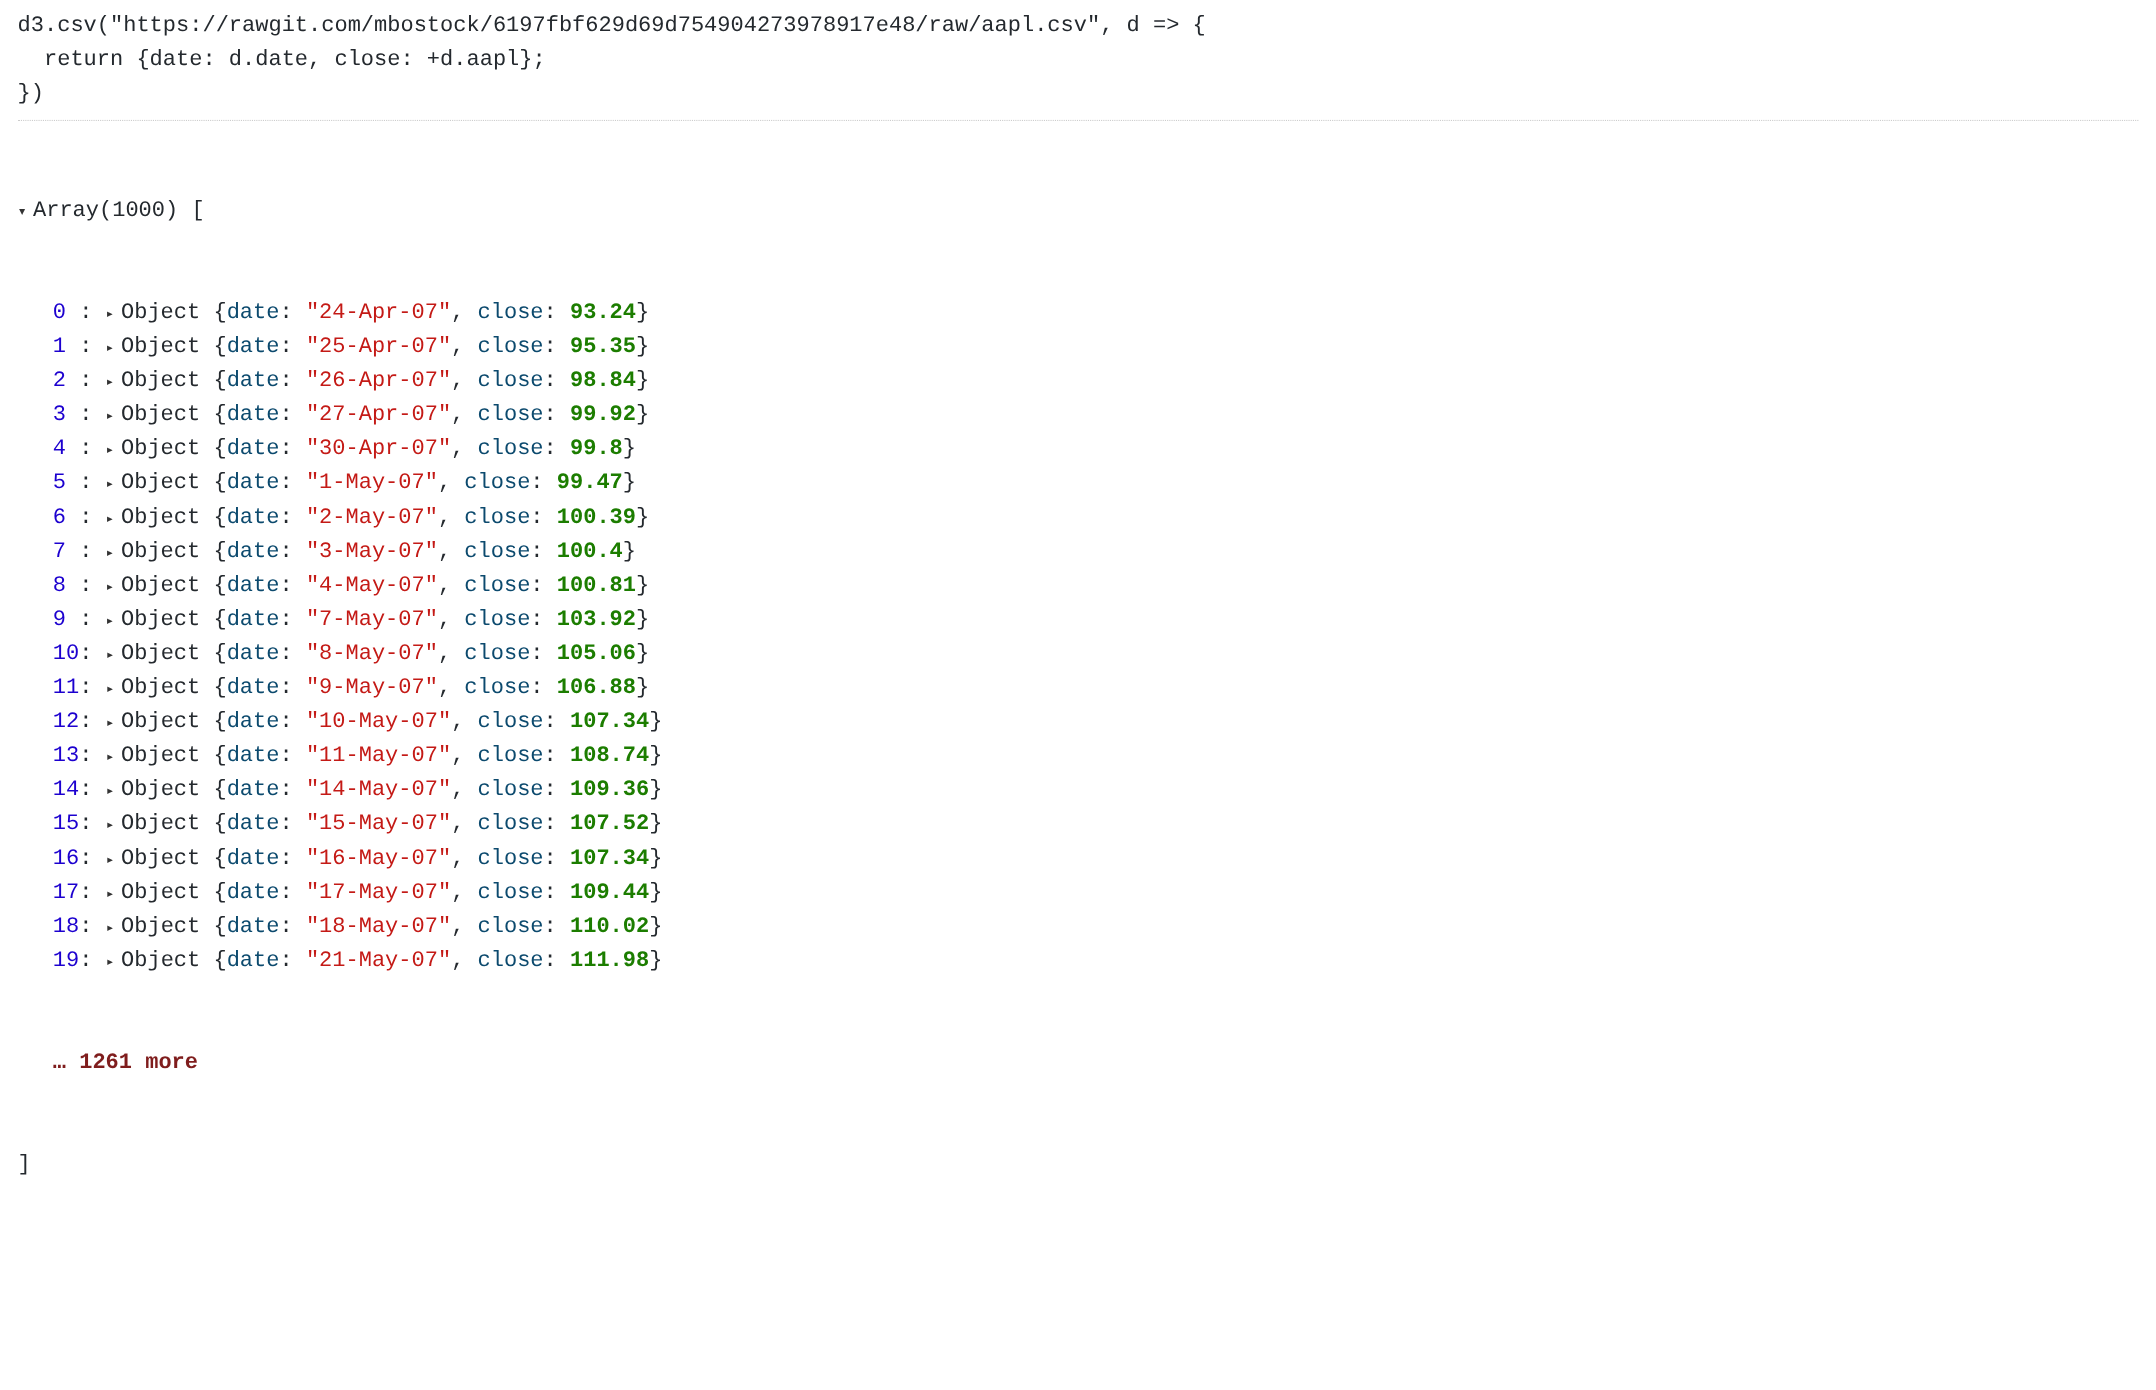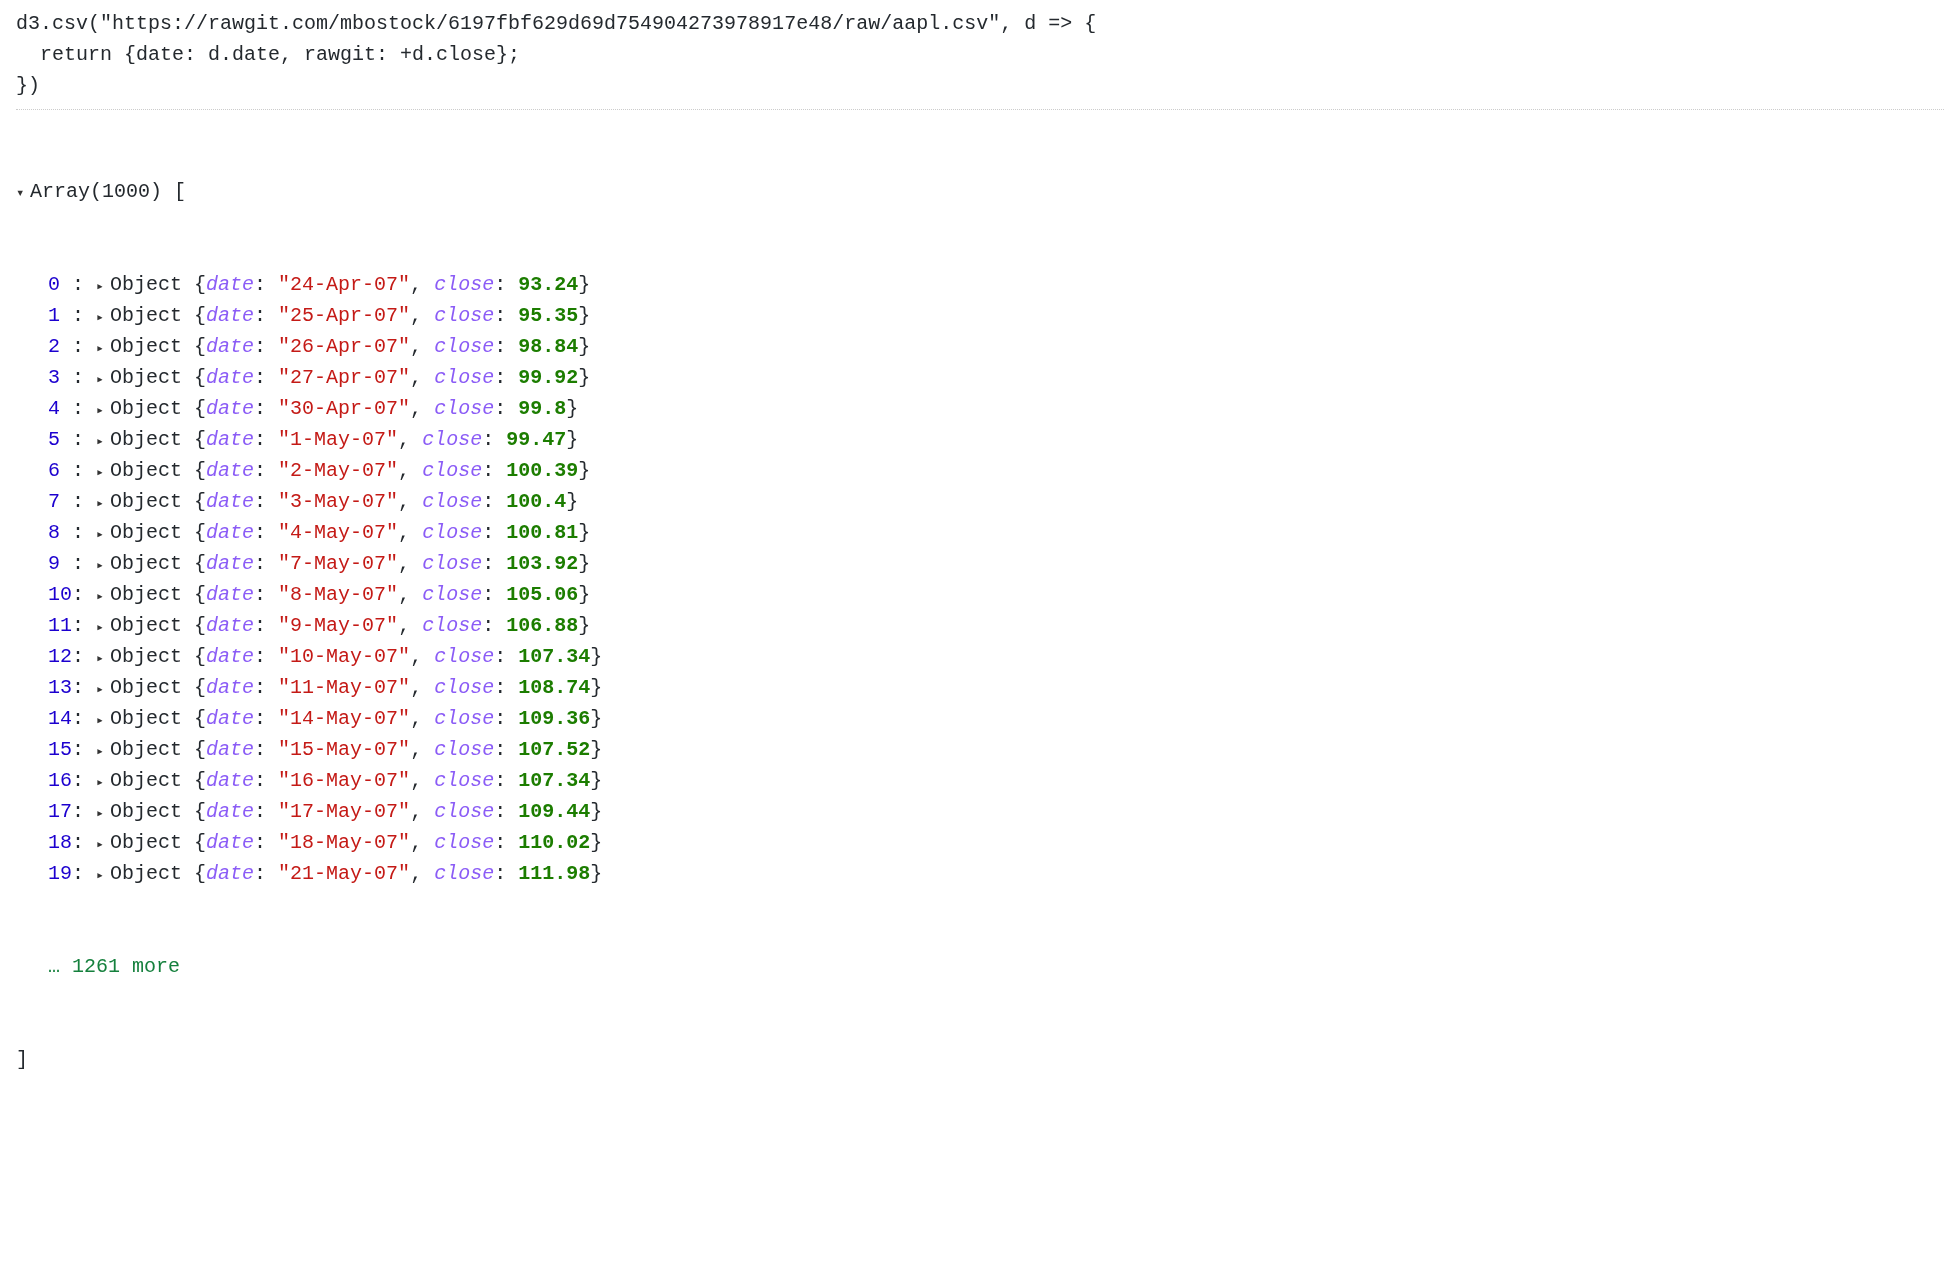--- a/index.html
+++ b/index.html
@@ -43,44 +43,44 @@
     }
     .row .idx {
       color: #1c00cf;
       min-width: 2ch;
       text-align: left;
     }
     .row .colon {
       color: #24292e;
     }
     .key-date, .key-close {
-      color: #8b5cf6;
-      font-style: italic;
+      color: #0c4a6e;
     }
     .str {
       color: #c41a16;
     }
     .num {
       color: #1c7d00;
       font-weight: bold;
     }
     .more-line {
       padding-left: 32px;
-      color: #15803d;
+      color: #7f1d1d;
+      font-weight: bold;
     }
     .close-bracket {
       padding-left: 0;
     }
   </style>
 </head>
 <body>
 
 <div class="code-cell">
   <div class="code-line">d3.csv("https://rawgit.com/mbostock/6197fbf629d69d754904273978917e48/raw/aapl.csv", d =&gt; {</div>
-  <div class="code-line">  return {date: d.date, rawgit: +d.close};</div>
+  <div class="code-line">  return {date: d.date, close: +d.aapl};</div>
   <div class="code-line">})</div>
 </div>
 
 <div class="output-cell">
   <div class="arr-line">
     <span class="arr-toggle">▾</span><span>Array(1000) [</span>
   </div>
   <div id="rows-container"><div class="row"><span class="idx">0</span><span class="colon">: </span><span class="arr-toggle right">▸</span><span>Object</span><span> {</span><span class="key-date">date</span><span>: </span><span class="str">"24-Apr-07"</span><span>, </span><span class="key-close">close</span><span>: </span><span class="num">93.24</span><span>}</span></div><div class="row"><span class="idx">1</span><span class="colon">: </span><span class="arr-toggle right">▸</span><span>Object</span><span> {</span><span class="key-date">date</span><span>: </span><span class="str">"25-Apr-07"</span><span>, </span><span class="key-close">close</span><span>: </span><span class="num">95.35</span><span>}</span></div><div class="row"><span class="idx">2</span><span class="colon">: </span><span class="arr-toggle right">▸</span><span>Object</span><span> {</span><span class="key-date">date</span><span>: </span><span class="str">"26-Apr-07"</span><span>, </span><span class="key-close">close</span><span>: </span><span class="num">98.84</span><span>}</span></div><div class="row"><span class="idx">3</span><span class="colon">: </span><span class="arr-toggle right">▸</span><span>Object</span><span> {</span><span class="key-date">date</span><span>: </span><span class="str">"27-Apr-07"</span><span>, </span><span class="key-close">close</span><span>: </span><span class="num">99.92</span><span>}</span></div><div class="row"><span class="idx">4</span><span class="colon">: </span><span class="arr-toggle right">▸</span><span>Object</span><span> {</span><span class="key-date">date</span><span>: </span><span class="str">"30-Apr-07"</span><span>, </span><span class="key-close">close</span><span>: </span><span class="num">99.8</span><span>}</span></div><div class="row"><span class="idx">5</span><span class="colon">: </span><span class="arr-toggle right">▸</span><span>Object</span><span> {</span><span class="key-date">date</span><span>: </span><span class="str">"1-May-07"</span><span>, </span><span class="key-close">close</span><span>: </span><span class="num">99.47</span><span>}</span></div><div class="row"><span class="idx">6</span><span class="colon">: </span><span class="arr-toggle right">▸</span><span>Object</span><span> {</span><span class="key-date">date</span><span>: </span><span class="str">"2-May-07"</span><span>, </span><span class="key-close">close</span><span>: </span><span class="num">100.39</span><span>}</span></div><div class="row"><span class="idx">7</span><span class="colon">: </span><span class="arr-toggle right">▸</span><span>Object</span><span> {</span><span class="key-date">date</span><span>: </span><span class="str">"3-May-07"</span><span>, </span><span class="key-close">close</span><span>: </span><span class="num">100.4</span><span>}</span></div><div class="row"><span class="idx">8</span><span class="colon">: </span><span class="arr-toggle right">▸</span><span>Object</span><span> {</span><span class="key-date">date</span><span>: </span><span class="str">"4-May-07"</span><span>, </span><span class="key-close">close</span><span>: </span><span class="num">100.81</span><span>}</span></div><div class="row"><span class="idx">9</span><span class="colon">: </span><span class="arr-toggle right">▸</span><span>Object</span><span> {</span><span class="key-date">date</span><span>: </span><span class="str">"7-May-07"</span><span>, </span><span class="key-close">close</span><span>: </span><span class="num">103.92</span><span>}</span></div><div class="row"><span class="idx">10</span><span class="colon">: </span><span class="arr-toggle right">▸</span><span>Object</span><span> {</span><span class="key-date">date</span><span>: </span><span class="str">"8-May-07"</span><span>, </span><span class="key-close">close</span><span>: </span><span class="num">105.06</span><span>}</span></div><div class="row"><span class="idx">11</span><span class="colon">: </span><span class="arr-toggle right">▸</span><span>Object</span><span> {</span><span class="key-date">date</span><span>: </span><span class="str">"9-May-07"</span><span>, </span><span class="key-close">close</span><span>: </span><span class="num">106.88</span><span>}</span></div><div class="row"><span class="idx">12</span><span class="colon">: </span><span class="arr-toggle right">▸</span><span>Object</span><span> {</span><span class="key-date">date</span><span>: </span><span class="str">"10-May-07"</span><span>, </span><span class="key-close">close</span><span>: </span><span class="num">107.34</span><span>}</span></div><div class="row"><span class="idx">13</span><span class="colon">: </span><span class="arr-toggle right">▸</span><span>Object</span><span> {</span><span class="key-date">date</span><span>: </span><span class="str">"11-May-07"</span><span>, </span><span class="key-close">close</span><span>: </span><span class="num">108.74</span><span>}</span></div><div class="row"><span class="idx">14</span><span class="colon">: </span><span class="arr-toggle right">▸</span><span>Object</span><span> {</span><span class="key-date">date</span><span>: </span><span class="str">"14-May-07"</span><span>, </span><span class="key-close">close</span><span>: </span><span class="num">109.36</span><span>}</span></div><div class="row"><span class="idx">15</span><span class="colon">: </span><span class="arr-toggle right">▸</span><span>Object</span><span> {</span><span class="key-date">date</span><span>: </span><span class="str">"15-May-07"</span><span>, </span><span class="key-close">close</span><span>: </span><span class="num">107.52</span><span>}</span></div><div class="row"><span class="idx">16</span><span class="colon">: </span><span class="arr-toggle right">▸</span><span>Object</span><span> {</span><span class="key-date">date</span><span>: </span><span class="str">"16-May-07"</span><span>, </span><span class="key-close">close</span><span>: </span><span class="num">107.34</span><span>}</span></div><div class="row"><span class="idx">17</span><span class="colon">: </span><span class="arr-toggle right">▸</span><span>Object</span><span> {</span><span class="key-date">date</span><span>: </span><span class="str">"17-May-07"</span><span>, </span><span class="key-close">close</span><span>: </span><span class="num">109.44</span><span>}</span></div><div class="row"><span class="idx">18</span><span class="colon">: </span><span class="arr-toggle right">▸</span><span>Object</span><span> {</span><span class="key-date">date</span><span>: </span><span class="str">"18-May-07"</span><span>, </span><span class="key-close">close</span><span>: </span><span class="num">110.02</span><span>}</span></div><div class="row"><span class="idx">19</span><span class="colon">: </span><span class="arr-toggle right">▸</span><span>Object</span><span> {</span><span class="key-date">date</span><span>: </span><span class="str">"21-May-07"</span><span>, </span><span class="key-close">close</span><span>: </span><span class="num">111.98</span><span>}</span></div></div>
   <div class="more-line">… 1261 more</div>
   <div class="close-bracket">]</div>

